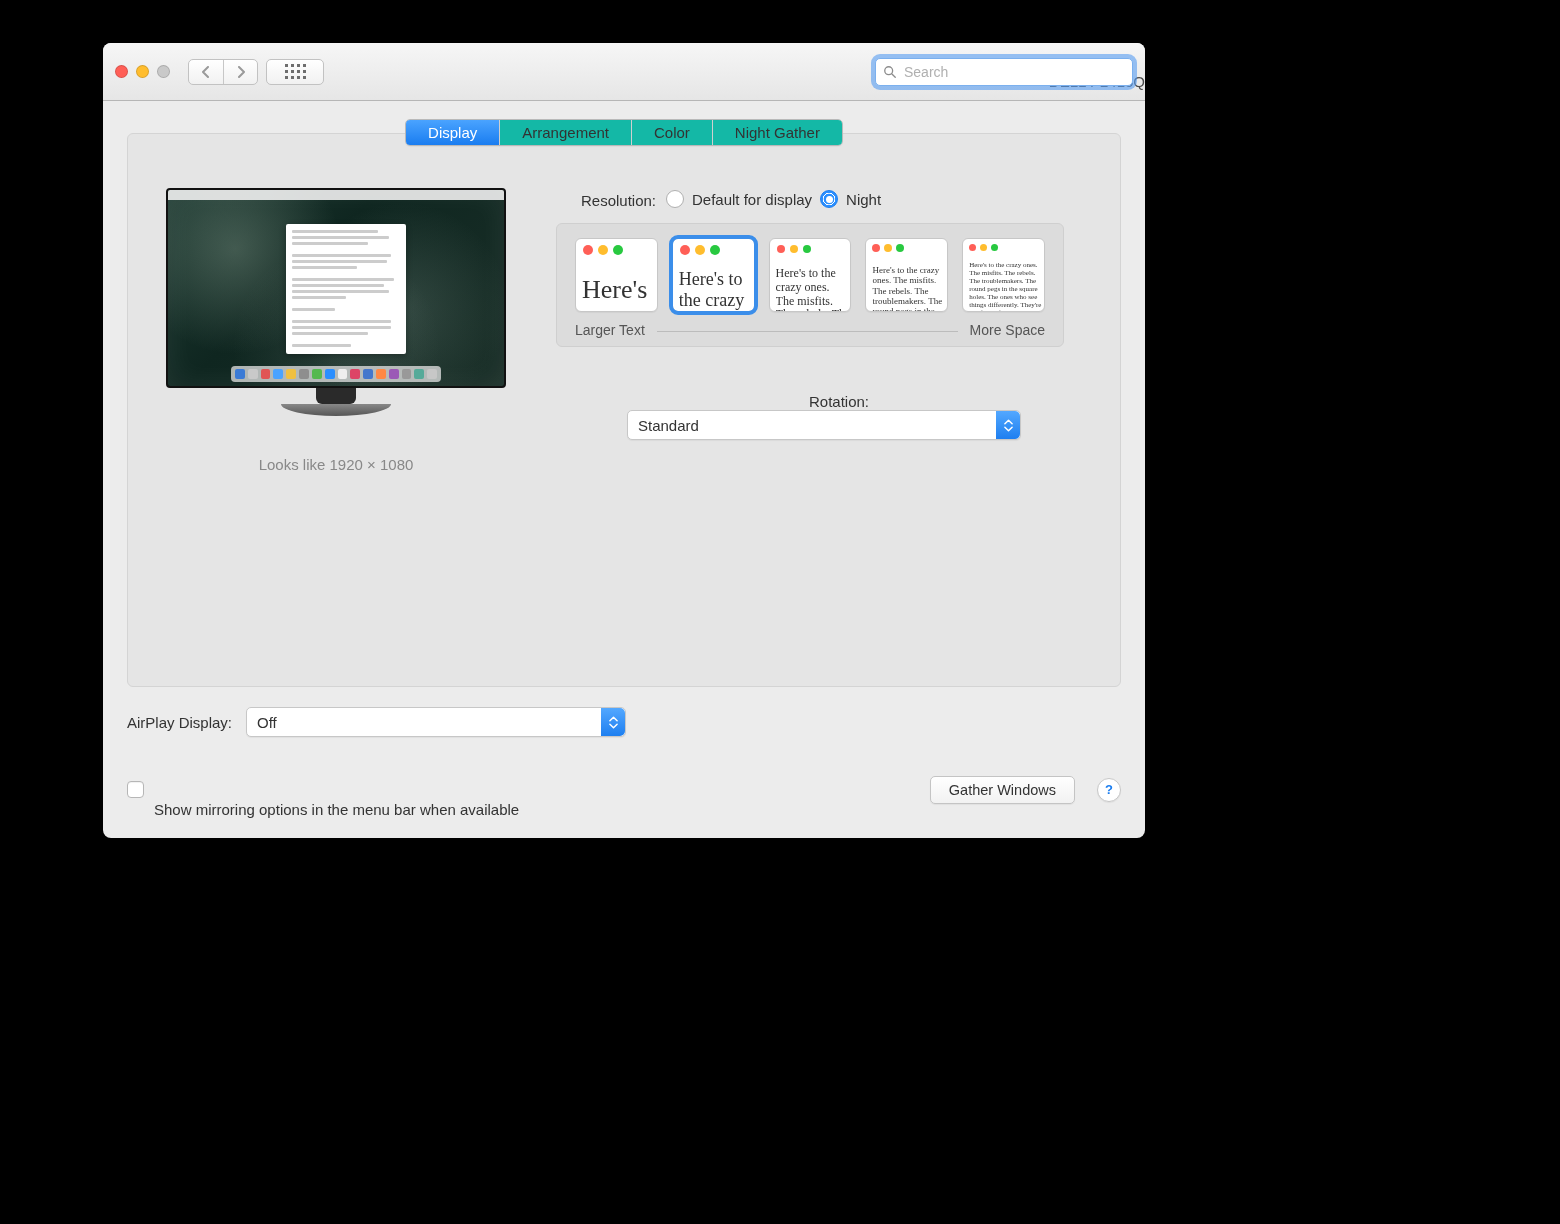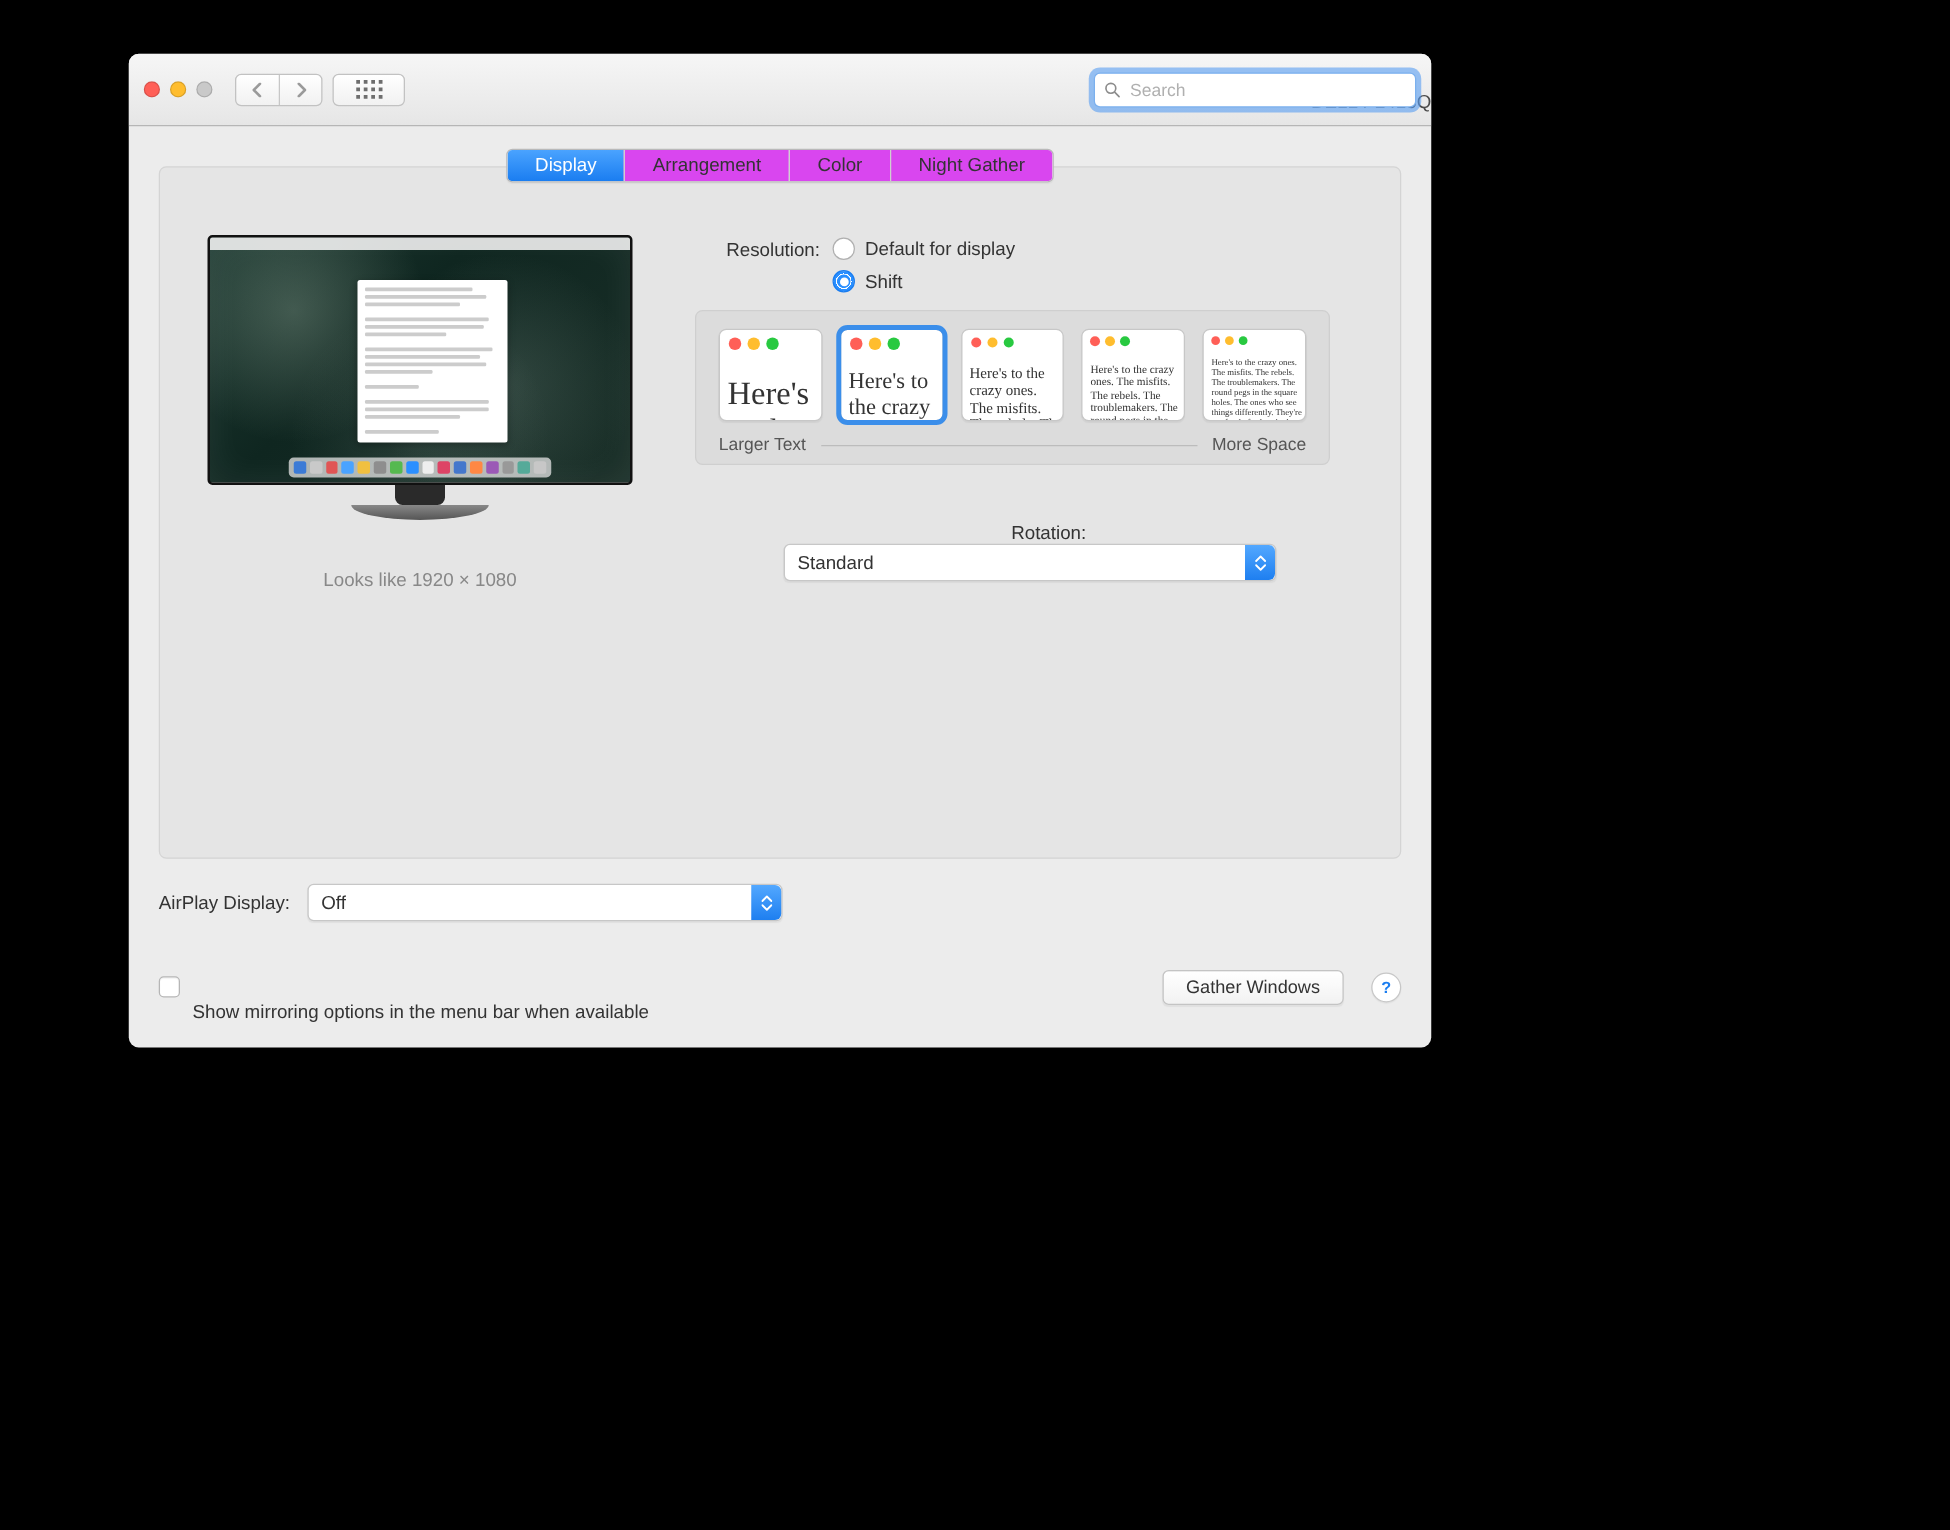--- a/index.html
+++ b/index.html
@@ -114,21 +114,21 @@
     border-radius: 5px;
     overflow: hidden;
     background: #fff;
     box-shadow: 0 1px 1px rgba(0,0,0,0.04);
   }
   .seg-item {
     padding: 4px 22px;
     font-size: 15px;
     color: #333;
     border-left: 1px solid #cfcfcf;
-    background: #d946ef;
+    background: #14b8a6;
     cursor: default;
   }
   .seg-item:first-child { border-left: none; }
   .seg-item.active {
     background: linear-gradient(#4aa3ff,#1a7df0);
     color: #fff;
     border-left-color: #1a7df0;
   }
   
   .panel {
@@ -215,21 +215,21 @@
   .right-col { flex: 1; padding-top: 2px; }
   .row { display: flex; align-items: flex-start; margin-bottom: 14px; }
   .row-label {
     width: 110px;
     text-align: right;
     font-size: 15px;
     color: #333;
     padding-right: 10px;
     padding-top: 2px;
   }
-  .radio-stack { display:flex; flex-direction:column; gap:8px; }
+  .radio-stack { display:flex; flex-direction:row; gap:8px; }
   .radio-item { display:flex; align-items:center; gap:8px; font-size:15px; }
   .radio {
     width: 18px; height: 18px; border-radius: 50%;
     border: 1px solid #b0b0b0; background: #fff;
     display:inline-flex; align-items:center; justify-content:center;
   }
   .radio.checked {
     background: radial-gradient(circle,#2a8fff 0 45%, #fff 50% 55%, #2a8fff 55%);
     border-color:#1a7df0;
   }
@@ -462,21 +462,21 @@
       <div class="right-col">
         <div class="row">
           <div class="row-label">Resolution:</div>
           <div class="radio-stack">
             <label class="radio-item">
               <span class="radio"></span>
               <span>Default for display</span>
             </label>
             <label class="radio-item">
               <span class="radio checked"></span>
-              <span>Shift</span>
+              <span>Night</span>
             </label>
           </div>
         </div>
 
         <div class="scale-box">
           <div class="scale-opts">
             <div class="scale-opt so1">
               <div class="so-tl">
                   <span class="r"></span>
                   <span class="y"></span>

